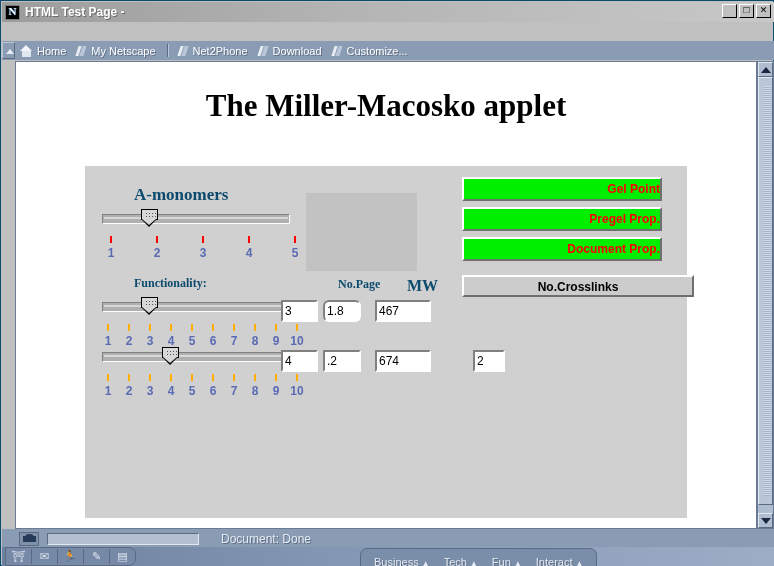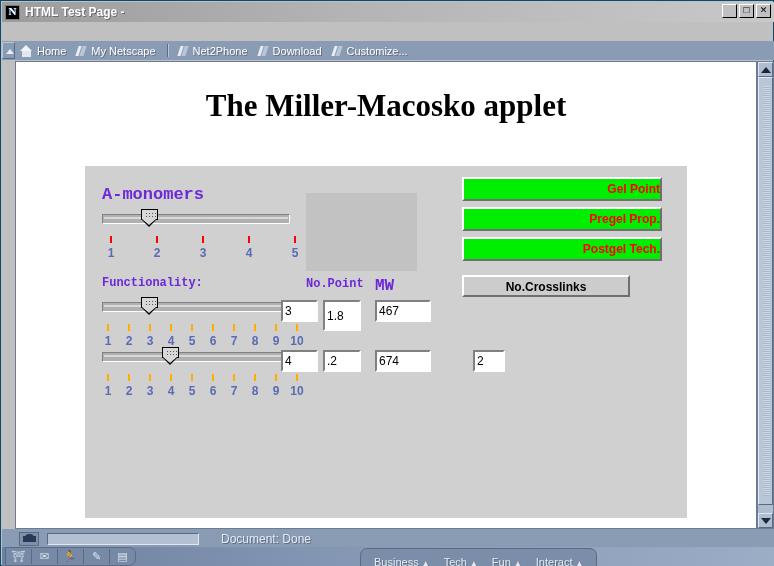--- a/index.html
+++ b/index.html
@@ -115,22 +115,23 @@
     text-align:center;font-family:"Liberation Serif",serif;
     font-weight:bold;font-size:31px;color:#000;
     margin-top:26px;letter-spacing:0px;
   }
   
   .applet{
     position:absolute;left:69px;top:104px;width:602px;height:352px;
     background:#d0d0d0;
   }
   .lbl-red{
-    position:absolute;color:#6d28d9;font-weight:bold;
-    font-family:Liberation Mono, monospace;
+    position:absolute;color:#0c4a6e;font-weight:bold;
+    font-family:Liberation Serif, serif;
+    margin-left:32px;
   }
   .title-amono{left:17px;top:19px;font-size:17px;}
   .title-func{left:17px;top:110px;font-size:12px;}
   .title-moles{left:221px;top:111px;font-size:12px;}
   .title-mw{left:290px;top:111px;font-size:16px;}
   
   .slider{position:absolute;}
   .strack{
     position:absolute;left:0;top:0;height:10px;
     background:#b0b0b0;
@@ -352,21 +353,21 @@
         <div class="tnum" style="left:2px;top:32px;">1</div>
         <div class="tnum" style="left:48px;top:32px;">2</div>
         <div class="tnum" style="left:94px;top:32px;">3</div>
         <div class="tnum" style="left:140px;top:32px;">4</div>
         <div class="tnum" style="left:186px;top:32px;">5</div>
       </div>
 
       <div class="graybox"></div>
 
       <div class="lbl-red title-func">Functionality:</div>
-      <div class="lbl-red title-moles">No.Point</div>
+      <div class="lbl-red title-moles">No.Page</div>
       <div class="lbl-red title-mw">MW</div>
 
       <div class="slider" style="left:17px;top:136px;width:188px;">
         <div class="strack" style="width:188px;"></div>
         <div class="sthumb" style="left:39px;">
           <div class="body"></div>
             <div class="tip"></div>
             <div class="tip2"></div>
         </div>
         <div class="tick orange" style="left:5px;top:22px;"></div>
@@ -384,21 +385,21 @@
         <div class="tnum" style="left:41px;top:32px;">3</div>
         <div class="tnum" style="left:62px;top:32px;">4</div>
         <div class="tnum" style="left:83px;top:32px;">5</div>
         <div class="tnum" style="left:104px;top:32px;">6</div>
         <div class="tnum" style="left:125px;top:32px;">7</div>
         <div class="tnum" style="left:146px;top:32px;">8</div>
         <div class="tnum" style="left:167px;top:32px;">9</div>
         <div class="tnum" style="left:185px;top:32px;width:20px;">10</div>
       </div>
       <input class="tfield" style="left: 196px; top: 134px; width: 37px; height: 22px;" value="3">
-      <input class="tfield" style="left: 238px; top: 134px; width: 38px; height: 31px;" value="1.8">
+      <input class="tfield" style="left: 238px; top: 134px; width: 38px; height: 22px; border-radius: 6px;" value="1.8">
       <input class="tfield" style="left: 290px; top: 134px; width: 56px; height: 22px;" value="467">
 
       <div class="slider" style="left:17px;top:186px;width:188px;">
         <div class="strack" style="width:188px;"></div>
         <div class="sthumb" style="left:60px;">
           <div class="body"></div>
             <div class="tip"></div>
             <div class="tip2"></div>
         </div>
         <div class="tick orange" style="left:5px;top:22px;"></div>
@@ -422,22 +423,22 @@
         <div class="tnum" style="left:167px;top:32px;">9</div>
         <div class="tnum" style="left:185px;top:32px;width:20px;">10</div>
       </div>
       <input class="tfield" style="left: 196px; top: 184px; width: 37px; height: 22px;" value="4">
       <input class="tfield" style="left: 238px; top: 184px; width: 38px; height: 22px;" value=".2">
       <input class="tfield" style="left: 290px; top: 184px; width: 56px; height: 22px;" value="674">
       <input class="tfield" style="left: 388px; top: 184px; width: 32px; height: 22px;" value="2">
 
       <div class="abtn green" style="left:377px;top:11px;width:200px;height:24px;">Gel Point</div>
       <div class="abtn green" style="left:377px;top:41px;width:200px;height:24px;">Pregel Prop.</div>
-      <div class="abtn green" style="left:377px;top:71px;width:200px;height:24px;">Postgel Tech.</div>
-      <div class="abtn gray" style="left:377px;top:109px;width:168px;height:22px;">No.Crosslinks</div>
+      <div class="abtn green" style="left:377px;top:71px;width:200px;height:24px;">Document Prop.</div>
+      <div class="abtn gray" style="left:377px;top:109px;width:232px;height:22px;">No.Crosslinks</div>
     </div>
   </div>
 
   <div class="vscroll">
     <div class="sbar-btn up" style="top:0;">
         <div class="arr"></div>
       </div>
     <div class="vthumb"></div>
     <div class="sbar-btn down" style="bottom:0;">
         <div class="arr"></div>

